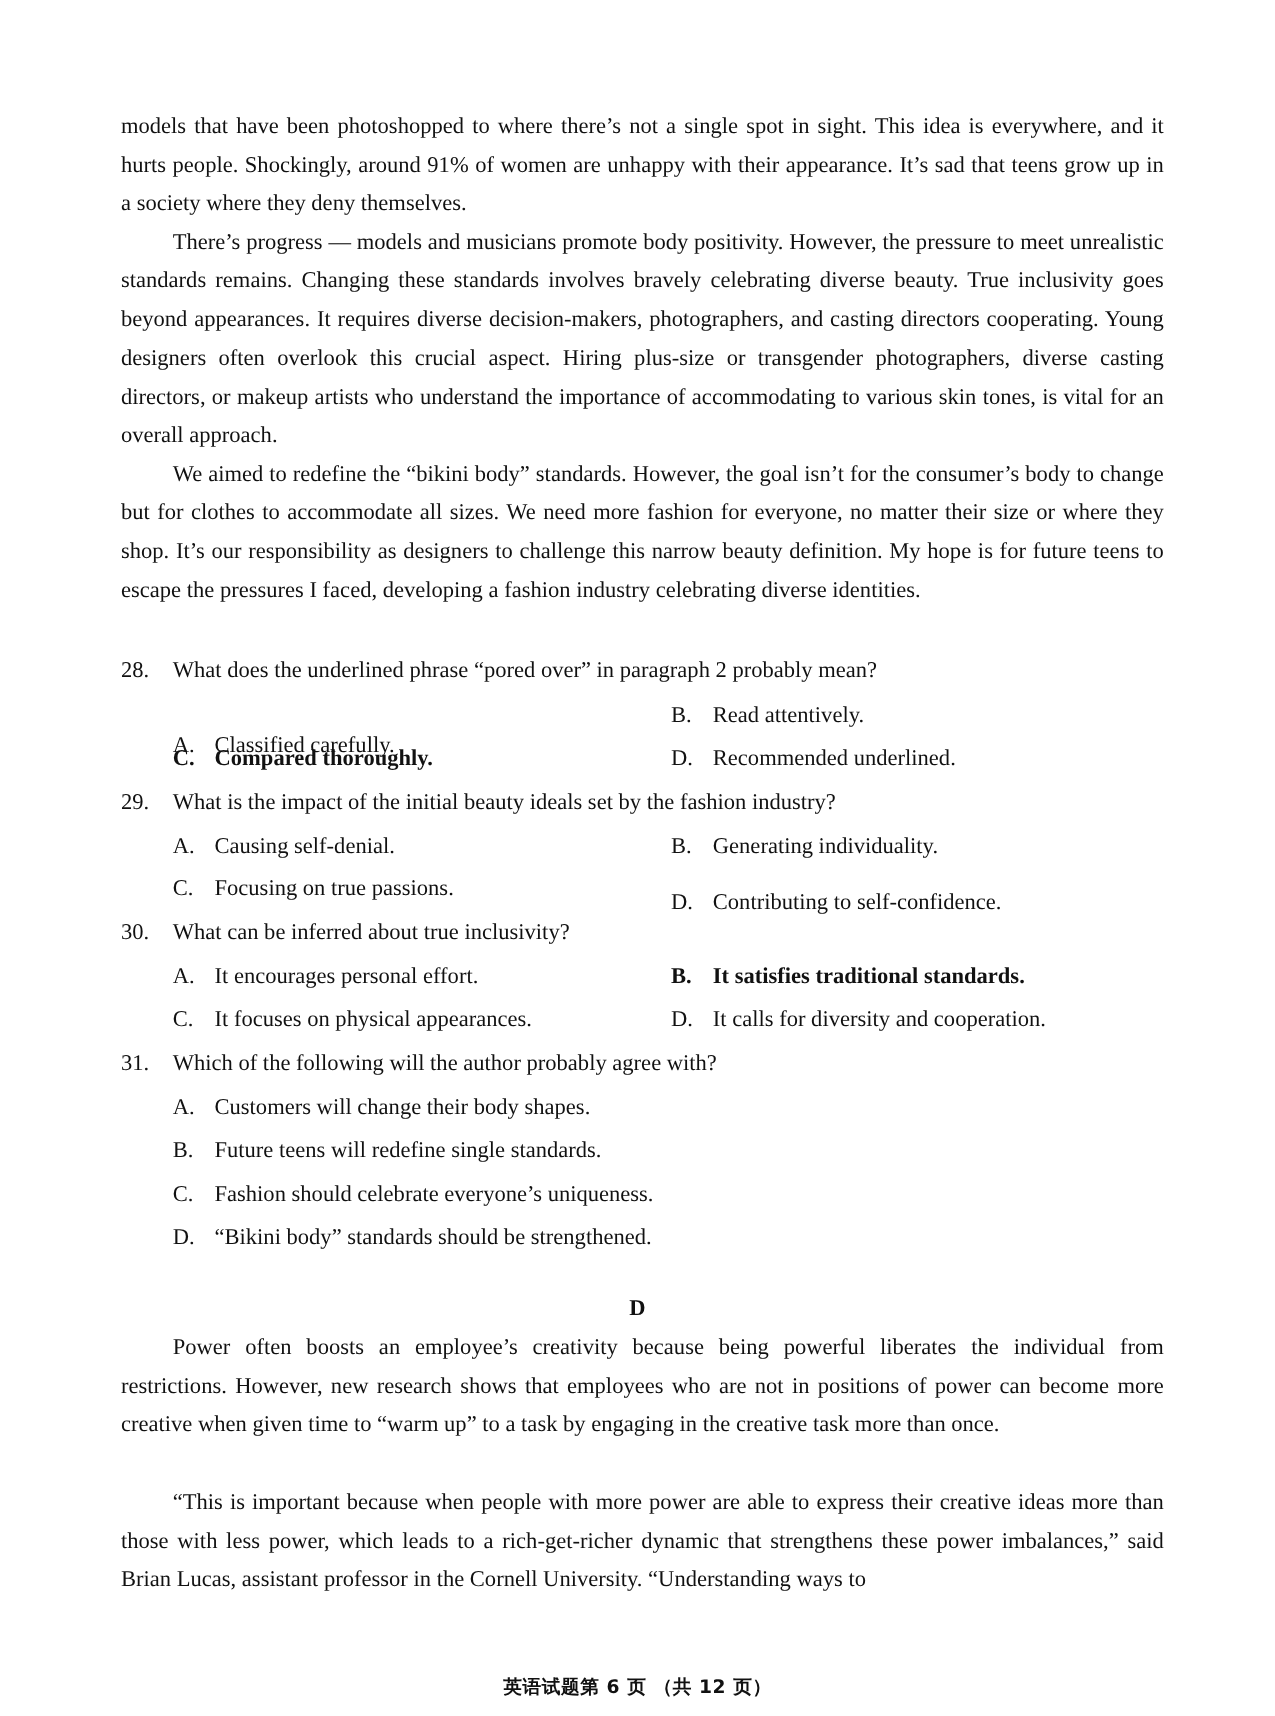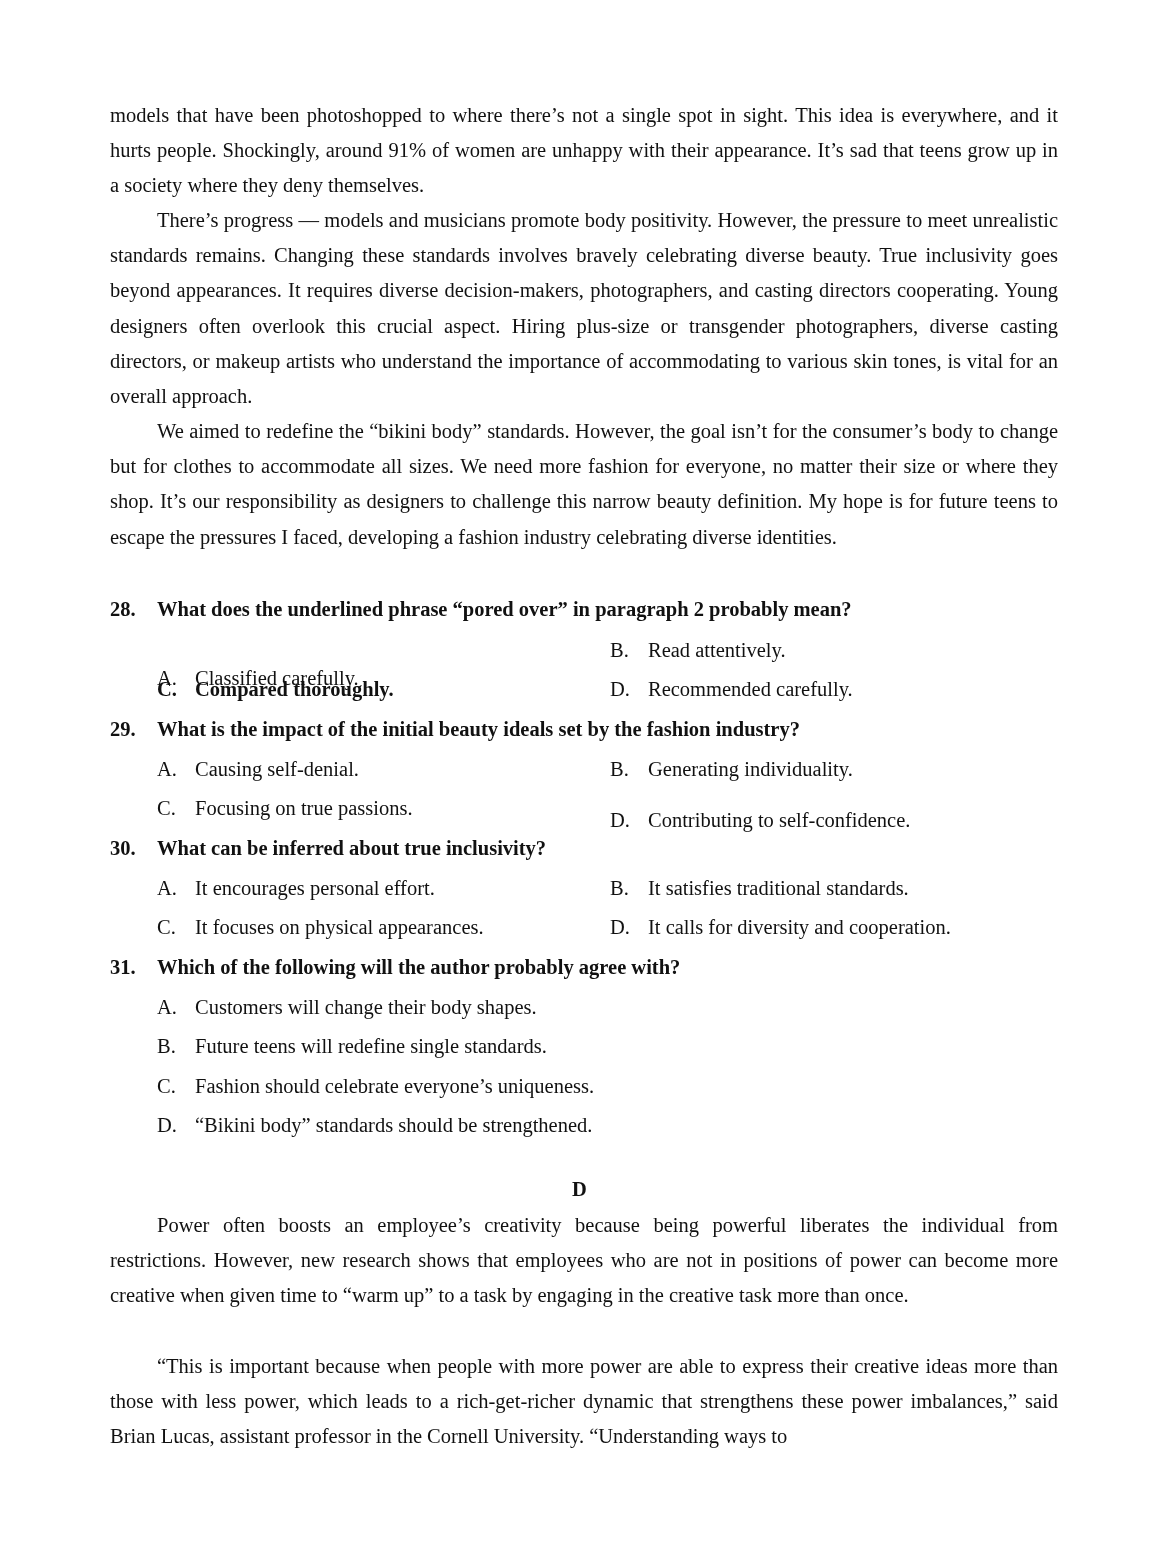--- a/index.html
+++ b/index.html
@@ -10,21 +10,21 @@
     .page { position: absolute; left: 0; top: 0; width: 941px; height: 1560px; }
     .para {
       position: absolute; left: 110px; width: 948px;
       line-height: 35.2px; text-align: justify; margin: 0;
       text-indent: 0;
     }
     .para.indent { text-indent: 47px; }
     .para.cont { text-indent: 0; }
     .q {
       position: absolute; left: 110px; width: 948px; margin: 0;
-      line-height: 24px; white-space: nowrap; font-weight: bold;
+      line-height: 24px; white-space: nowrap;
     }
     .q .num { display: inline-block; width: 47px; }
     .opt {
       position: absolute; margin: 0; line-height: 24px; white-space: nowrap;
     }
     .opt .letter { display: inline-block; width: 38px; }
     .section-title {
       position: absolute; left: 0; width: 1159px; top: 1178px;
       text-align: center; font-weight: bold; font-size: 20.5px; margin: 0;
     }
@@ -41,44 +41,45 @@
 
   <p class="para cont" style="top:98px;">models that have been photoshopped to where there’s not a single spot in sight. This idea is everywhere, and it hurts people. Shockingly, around 91% of women are unhappy with their appearance. It’s sad that teens grow up in a society where they deny themselves.</p>
   <p class="para indent" style="top:203px;">There’s progress — models and musicians promote body positivity. However, the pressure to meet unrealistic standards remains. Changing these standards involves bravely celebrating diverse beauty. True inclusivity goes beyond appearances. It requires diverse decision-makers, photographers, and casting directors cooperating. Young designers often overlook this crucial aspect. Hiring plus-size or transgender photographers, diverse casting directors, or makeup artists who understand the importance of accommodating to various skin tones, is vital for an overall approach.</p>
   <p class="para indent" style="top:414px;">We aimed to redefine the “bikini body” standards. However, the goal isn’t for the consumer’s body to change but for clothes to accommodate all sizes. We need more fashion for everyone, no matter their size or where they shop. It’s our responsibility as designers to challenge this narrow beauty definition. My hope is for future teens to escape the pressures I faced, developing a fashion industry celebrating diverse identities.</p>
 
   <div>
     <p class="q" style="top:597px;"><span class="num">28.</span><span>What does the underlined phrase “pored over” in paragraph 2 probably mean?</span></p>
     <p class="opt" style="left:157px; top:638px;margin-top:28px;"><span class="letter">A.</span><span>Classified carefully.</span></p>
     <p class="opt" style="left:610px; top:638px;"><span class="letter">B.</span><span>Read attentively.</span></p>
     <p class="opt" style="left:157px; top:677px;font-weight:bold;"><span class="letter">C.</span><span>Compared thoroughly.</span></p>
-    <p class="opt" style="left:610px; top:677px;"><span class="letter">D.</span><span>Recommended carefully.</span></p>
+    <p class="opt" style="left:610px; top:677px;"><span class="letter">D.</span><span>Recommended underlined.</span></p>
   </div>
 
   <div>
     <p class="q" style="top:717px;"><span class="num">29.</span><span>What is the impact of the initial beauty ideals set by the fashion industry?</span></p>
     <p class="opt" style="left:157px; top:757px;"><span class="letter">A.</span><span>Causing self-denial.</span></p>
     <p class="opt" style="left:610px; top:757px;"><span class="letter">B.</span><span>Generating individuality.</span></p>
     <p class="opt" style="left:157px; top:796px;"><span class="letter">C.</span><span>Focusing on true passions.</span></p>
     <p class="opt" style="left:610px; top:796px;margin-top:12px;"><span class="letter">D.</span><span>Contributing to self-confidence.</span></p>
   </div>
 
   <div>
     <p class="q" style="top:836px;"><span class="num">30.</span><span>What can be inferred about true inclusivity?</span></p>
     <p class="opt" style="left:157px; top:876px;"><span class="letter">A.</span><span>It encourages personal effort.</span></p>
-    <p class="opt" style="left:610px; top:876px;"><span class="letter">B.</span><span>It satisfies traditional standards.</span></p>
+    <p class="opt" style="left:610px; top:876px;font-weight:bold;"><span class="letter">B.</span><span>It satisfies traditional standards.</span></p>
     <p class="opt" style="left:157px; top:915px;"><span class="letter">C.</span><span>It focuses on physical appearances.</span></p>
     <p class="opt" style="left:610px; top:915px;"><span class="letter">D.</span><span>It calls for diversity and cooperation.</span></p>
   </div>
 
   <div>
     <p class="q" style="top:955px;"><span class="num">31.</span><span>Which of the following will the author probably agree with?</span></p>
     <p class="opt" style="left:157px; top:995px;"><span class="letter">A.</span><span>Customers will change their body shapes.</span></p>
     <p class="opt" style="left:157px; top:1034px;"><span class="letter">B.</span><span>Future teens will redefine single standards.</span></p>
     <p class="opt" style="left:157px; top:1074px;"><span class="letter">C.</span><span>Fashion should celebrate everyone’s uniqueness.</span></p>
     <p class="opt" style="left:157px; top:1113px;"><span class="letter">D.</span><span>“Bikini body” standards should be strengthened.</span></p>
   </div>
 
   <p class="section-title">D</p>
   <p class="para indent" style="top:1349px;">“This is important because when people with more power are able to express their creative ideas more than those with less power, which leads to a rich-get-richer dynamic that strengthens these power imbalances,” said Brian Lucas, assistant professor in the Cornell University. “Understanding ways to</p>
   <p class="para indent" style="top:1208px;">Power often boosts an employee’s creativity because being powerful liberates the individual from restrictions. However, new research shows that employees who are not in positions of power can become more creative when given time to “warm up” to a task by engaging in the creative task more than once.</p>
 
+  <p class="footer">英语试题第 6 页 （共 12 页）</p>
 </div>
 
 </body></html>

